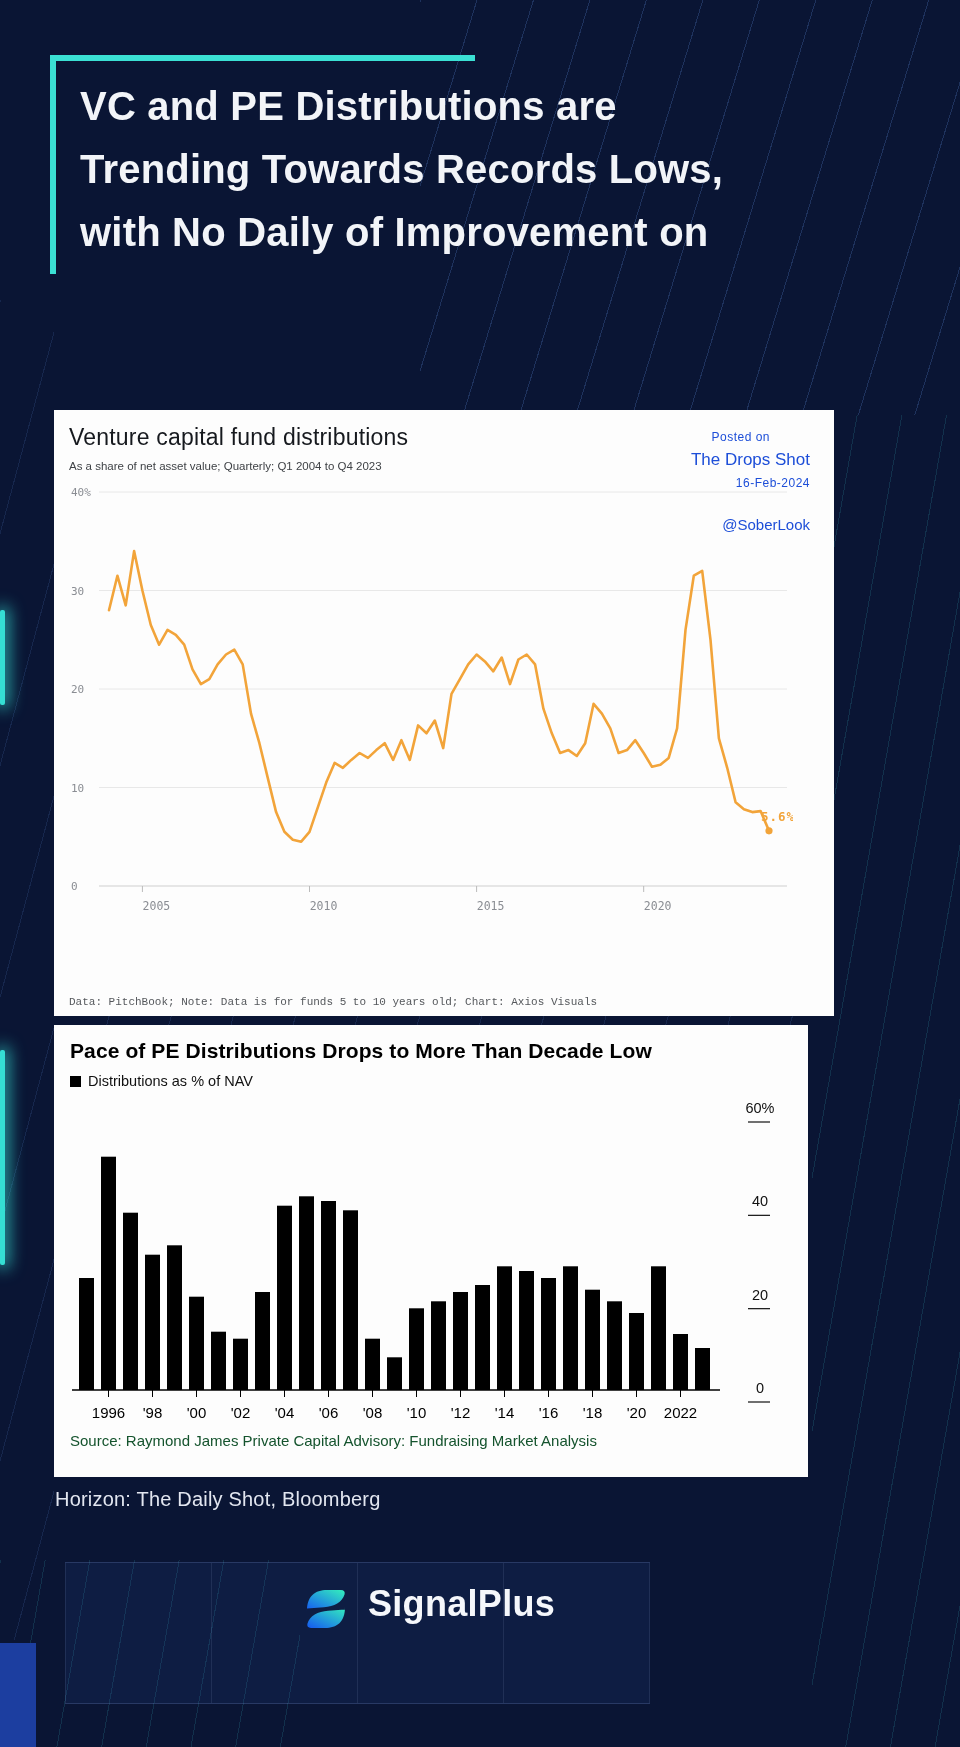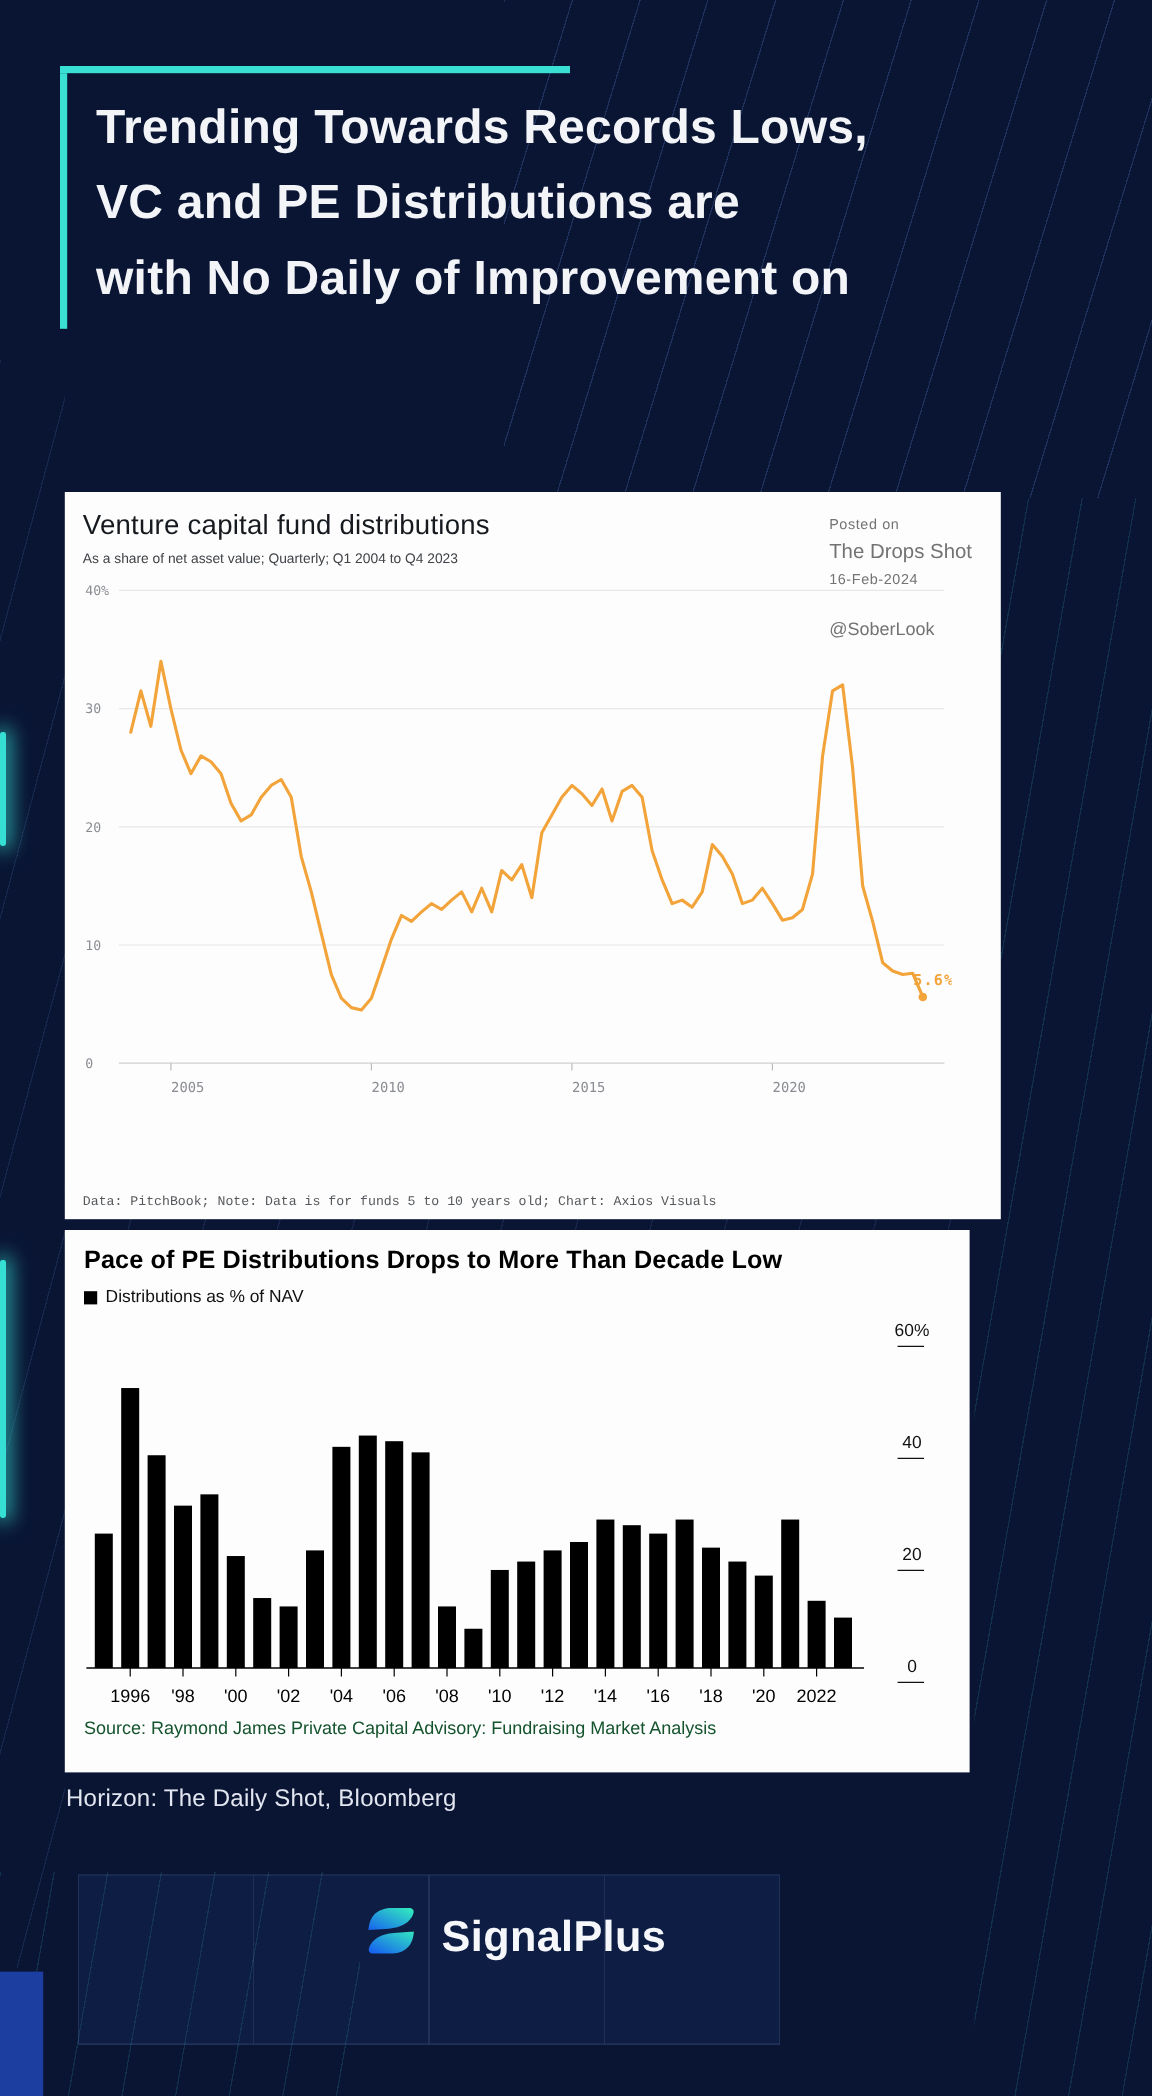--- a/index.html
+++ b/index.html
@@ -20,21 +20,21 @@
   .headline-wrap{position:absolute;left:50px;top:55px;width:836px;}
   .headline-topbar{position:absolute;left:0;top:0;width:425px;height:6px;background:#3be0d4;}
   .headline-box{border-left:6px solid #3be0d4;padding:14px 0 10px 24px;margin-top:6px;}
   .headline-line{display:block;color:#f2f4f8;font-size:40px;font-weight:bold;line-height:63px;letter-spacing:0.2px;}
 
   
   .panel{position:absolute;background:#fdfdfd;}
   .panel1{left:54px;top:410px;width:754px;height:580px;padding:13px;}
   .p1-title{position:absolute;left:15px;top:14px;font-size:23px;color:#16191e;letter-spacing:0.2px;}
   .p1-sub{position:absolute;left:15px;top:50px;font-size:11.5px;color:#3f4246;}
-  .p1-watermark{position:absolute;right:24px;top:20px;color:#737373;}
+  .p1-watermark{position:absolute;right:24px;top:20px;text-align:right;color:#1d4ed8;}
   .wm-posted{font-size:12px;letter-spacing:0.5px;margin-right:40px;}
   .wm-name{font-size:17px;margin-top:6px;}
   .wm-date{font-size:12px;margin-top:6px;letter-spacing:0.5px;}
   .wm-handle{font-size:15px;margin-top:26px;}
   .p1-svg{position:absolute;left:15px;top:70px;}
   .p1-foot{position:absolute;left:15px;bottom:8px;font-size:11px;color:#55585c;font-family:Liberation Mono, monospace;}
   .mono{font-family:"DejaVu Sans Mono",monospace;}
 
   .panel2{left:54px;top:1025px;width:754px;height:452px;}
   .p2-title{position:absolute;left:16px;top:14px;font-size:21px;font-weight:bold;color:#000;letter-spacing:0.1px;}
@@ -45,43 +45,43 @@
   .p2-source{position:absolute;left:16px;bottom:28px;font-size:15px;color:#14532d;}
 
   
   .source-note{position:absolute;left:55px;top:1488px;font-size:20px;color:#e2e6f0;letter-spacing:0.2px;}
 
   .logo-panel{position:absolute;left:65px;top:1562px;width:585px;height:140px;
     background:rgba(45,80,160,0.14);
     border-top:1px solid rgba(160,190,255,0.18);border-bottom:1px solid rgba(160,190,255,0.18);}
   .logo-panel .grid{position:absolute;inset:0;
     background:repeating-linear-gradient(90deg,rgba(190,210,255,0.10) 0 1px,transparent 1px 146px);}
-  .logo-row{position:absolute;left:300px;top:1583px;display:flex;align-items:flex-end;gap:16px;}
+  .logo-row{position:absolute;left:300px;top:1583px;display:flex;align-items:flex-start;gap:16px;}
   .brand-text{color:#f5f7fb;font-size:36px;font-weight:bold;letter-spacing:0.3px;}
 
   svg text{font-family:"Liberation Sans",sans-serif;}
   svg text.mono{font-family:"DejaVu Sans Mono",monospace;}
 </style>
 </head>
 <body>
 
 <div class="hatch hatch-a" style="left:420px;top:0;width:540px;height:415px;"></div>
 <div class="hatch hatch-b" style="left:812px;top:415px;width:148px;height:1332px;"></div>
 <div class="hatch hatch-c" style="left:54px;top:988px;width:754px;height:38px;"></div>
 <div class="hatch hatch-c" style="left:0;top:300px;width:54px;height:1340px;"></div>
 <div class="hatch hatch-b" style="left:0;top:1560px;width:300px;height:187px;"></div>
 <div class="edge-glow" style="top:610px;height:95px;"></div>
 <div class="edge-glow" style="top:1050px;height:215px;"></div>
 <div class="corner-square"></div>
 
 <div class="headline-wrap">
   <div class="headline-topbar"></div>
   <div class="headline-box">
+    <span class="headline-line">VC and PE Distributions are</span>
     <span class="headline-line">Trending Towards Records Lows,</span>
-    <span class="headline-line">VC and PE Distributions are</span>
     <span class="headline-line">with No Daily of Improvement on</span>
   </div>
 </div>
 
 <div class="panel panel1">
   <div class="p1-title">Venture capital fund distributions</div>
   <div class="p1-sub">As a share of net asset value; Quarterly; Q1 2004 to Q4 2023</div>
   <div class="p1-watermark">
     <div class="wm-posted">Posted on</div>
     <div class="wm-name">The Drops Shot</div>

